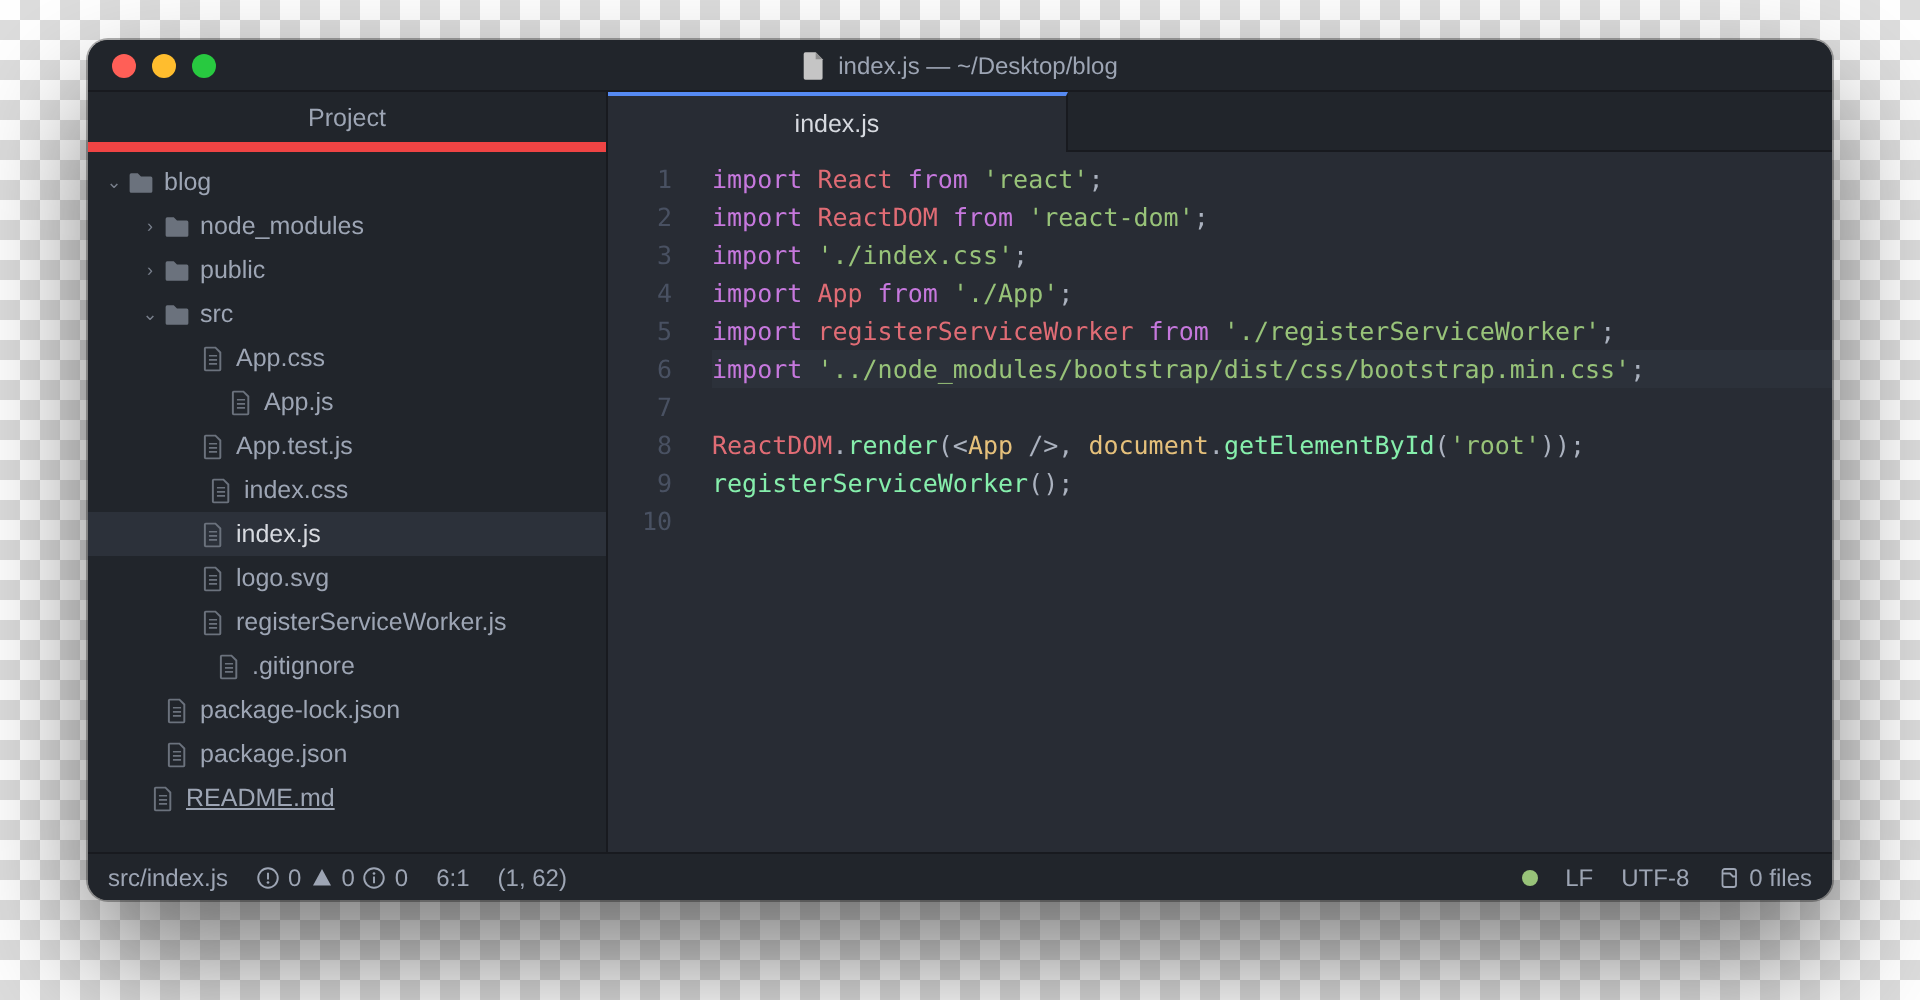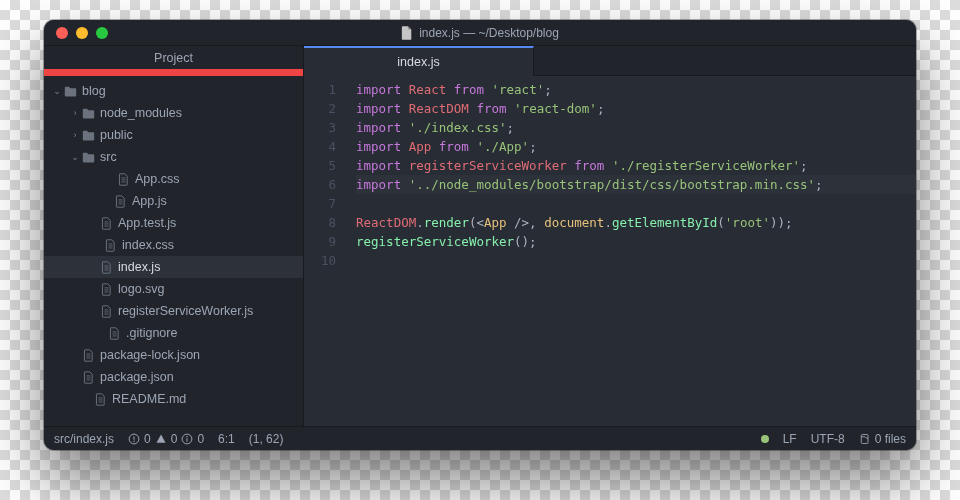--- a/index.html
+++ b/index.html
@@ -55,21 +55,21 @@
   .body { flex: 1 1 auto; display: flex; min-height: 0; }
   .sidebar {
     width: 260px; flex: 0 0 260px;
     background: #21252b;
     border-right: 1px solid #181a1f;
     display: flex; flex-direction: column;
   }
   .panel-title {
     height: 30px; display: flex; align-items: center; justify-content: center;
     color: #9da5b4; font-size: 12.5px;
-    border-bottom: 7px solid #ef4444;
+    border-bottom: 5px solid #ef4444;
   }
   .tree { padding: 4px 0; overflow: auto; }
   .row {
     height: 22px; display: flex; align-items: center;
     color: #9da5b4; font-size: 12.5px;
     cursor: default;
     white-space: nowrap;
   }
   .row.sel { background: #2c313a; color: #d7dae0; }
   .row .chev { width: 10px; display: inline-flex; justify-content: center; font-size: 9px; opacity: .7; }
@@ -178,21 +178,21 @@
           </div>
           <div class="row" style="padding-left: 26px;">
             <span class="chev">⌄</span>
             <span class="ic">
               <svg viewBox="0 0 16 14">
                 <path fill="#6b727d" d="M1 2a1 1 0 0 1 1-1h4l2 2h6a1 1 0 0 1 1 1v8a1 1 0 0 1-1 1H2a1 1 0 0 1-1-1z"></path>
               </svg>
             </span>
             <span>src</span>
           </div>
-          <div class="row" style="padding-left: 61px;">
+          <div class="row" style="padding-left: 44px;">
             <span class="chev"></span>
             <span class="ic">
               <svg viewBox="0 0 14 16">
                 <path fill="none" stroke="#6b727d" stroke-width="1.2" d="M2.5 1h6l3 3v10.5a.5.5 0 0 1-.5.5H2.5a.5.5 0 0 1-.5-.5v-13a.5.5 0 0 1 .5-.5z"></path>
                 <path stroke="#6b727d" stroke-width="1" d="M4.5 6h5M4.5 8.5h5M4.5 11h5"></path>
               </svg>
             </span>
             <span>App.css</span>
           </div>
           <div class="row" style="padding-left: 58px;">
@@ -278,21 +278,21 @@
           <div class="row" style="padding-left: 26px;">
             <span class="chev"></span>
             <span class="ic">
               <svg viewBox="0 0 14 16">
                 <path fill="none" stroke="#6b727d" stroke-width="1.2" d="M2.5 1h6l3 3v10.5a.5.5 0 0 1-.5.5H2.5a.5.5 0 0 1-.5-.5v-13a.5.5 0 0 1 .5-.5z"></path>
                 <path stroke="#6b727d" stroke-width="1" d="M4.5 6h5M4.5 8.5h5M4.5 11h5"></path>
               </svg>
             </span>
             <span>package.json</span>
           </div>
-          <div class="row" style="padding-left: 38px;">
+          <div class="row" style="padding-left: 19px; text-decoration: underline;">
             <span class="chev"></span>
             <span class="ic">
               <svg viewBox="0 0 14 16">
                 <path fill="none" stroke="#6b727d" stroke-width="1.2" d="M2.5 1h6l3 3v10.5a.5.5 0 0 1-.5.5H2.5a.5.5 0 0 1-.5-.5v-13a.5.5 0 0 1 .5-.5z"></path>
                 <path stroke="#6b727d" stroke-width="1" d="M4.5 6h5M4.5 8.5h5M4.5 11h5"></path>
               </svg>
             </span>
             <span>README.md</span>
           </div>
         </div>

